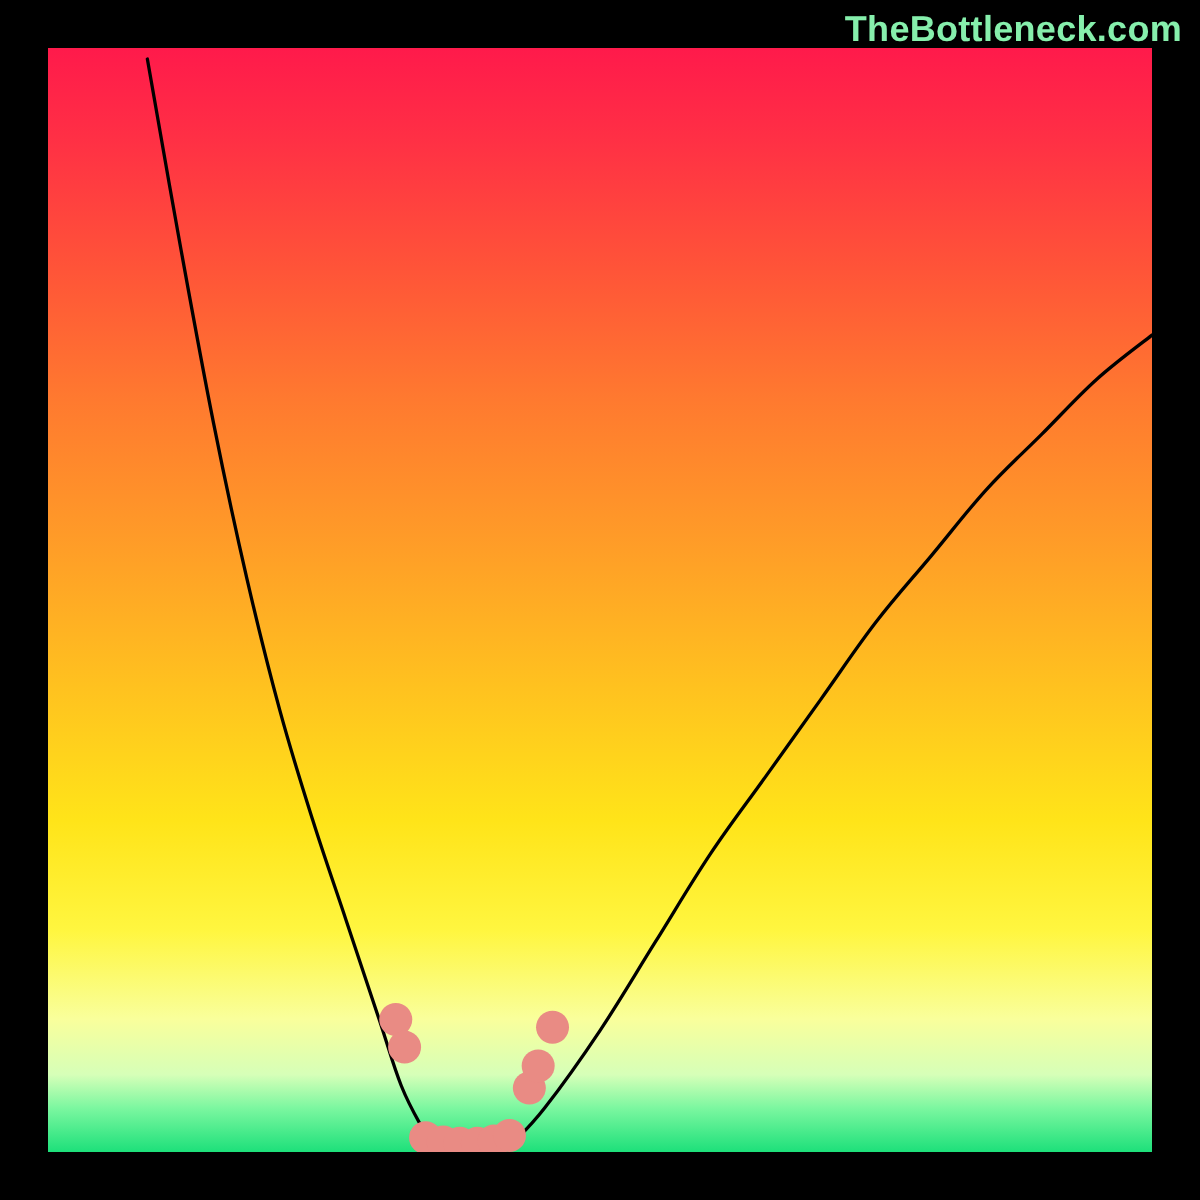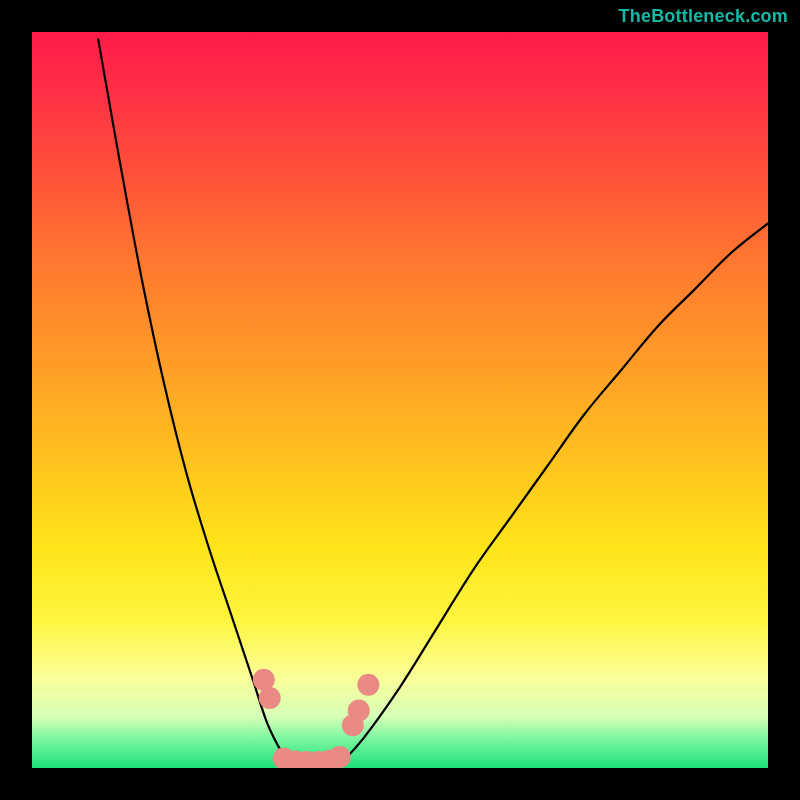--- a/index.html
+++ b/index.html
@@ -42,22 +42,22 @@
       #f9ff9c 88%,
       #d6ffb8 93%,
       #7cf7a0 96%,
       #1de07a 100%
     );
   }
   .watermark {
     position: absolute;
     top: 6px;
     right: 12px;
-    color: #14b8a6;
-    font-size: 18px;
+    color: #86efac;
+    font-size: 24px;
     font-weight: 600;
     letter-spacing: 0.2px;
     user-select: none;
   }
   svg.overlay {
     position: absolute;
     inset: 0;
   }
   .curve {
     fill: none;

